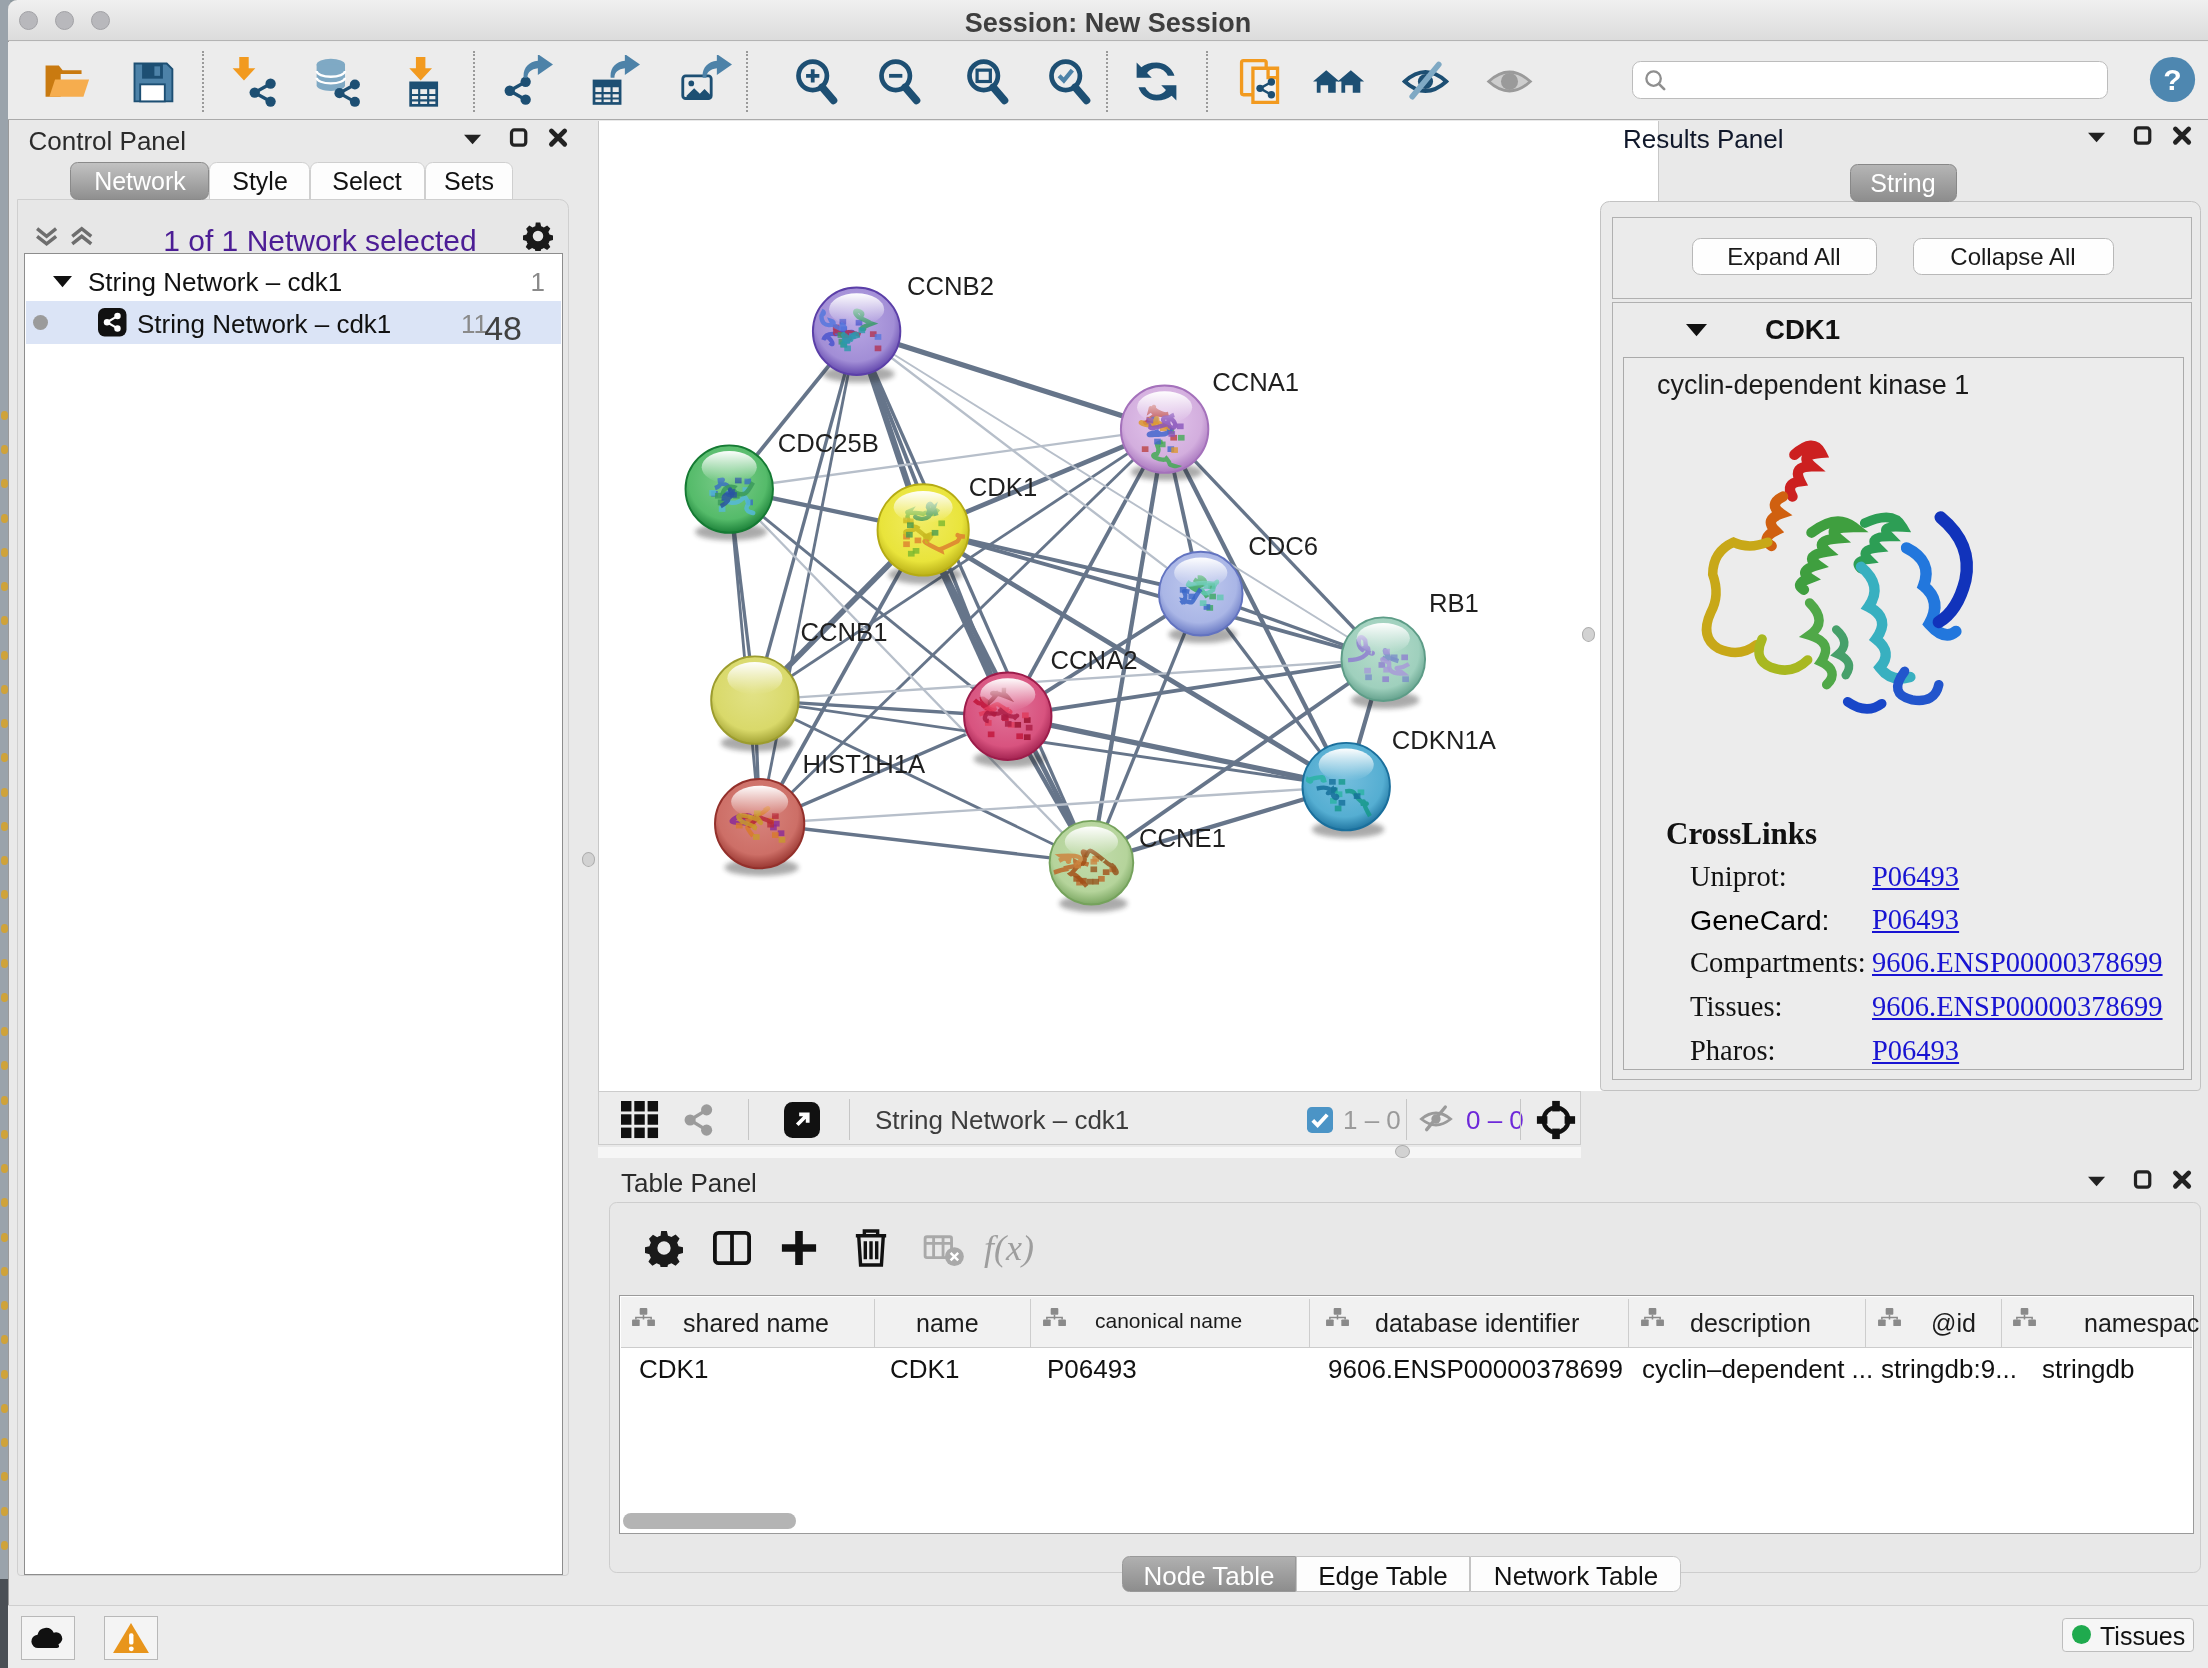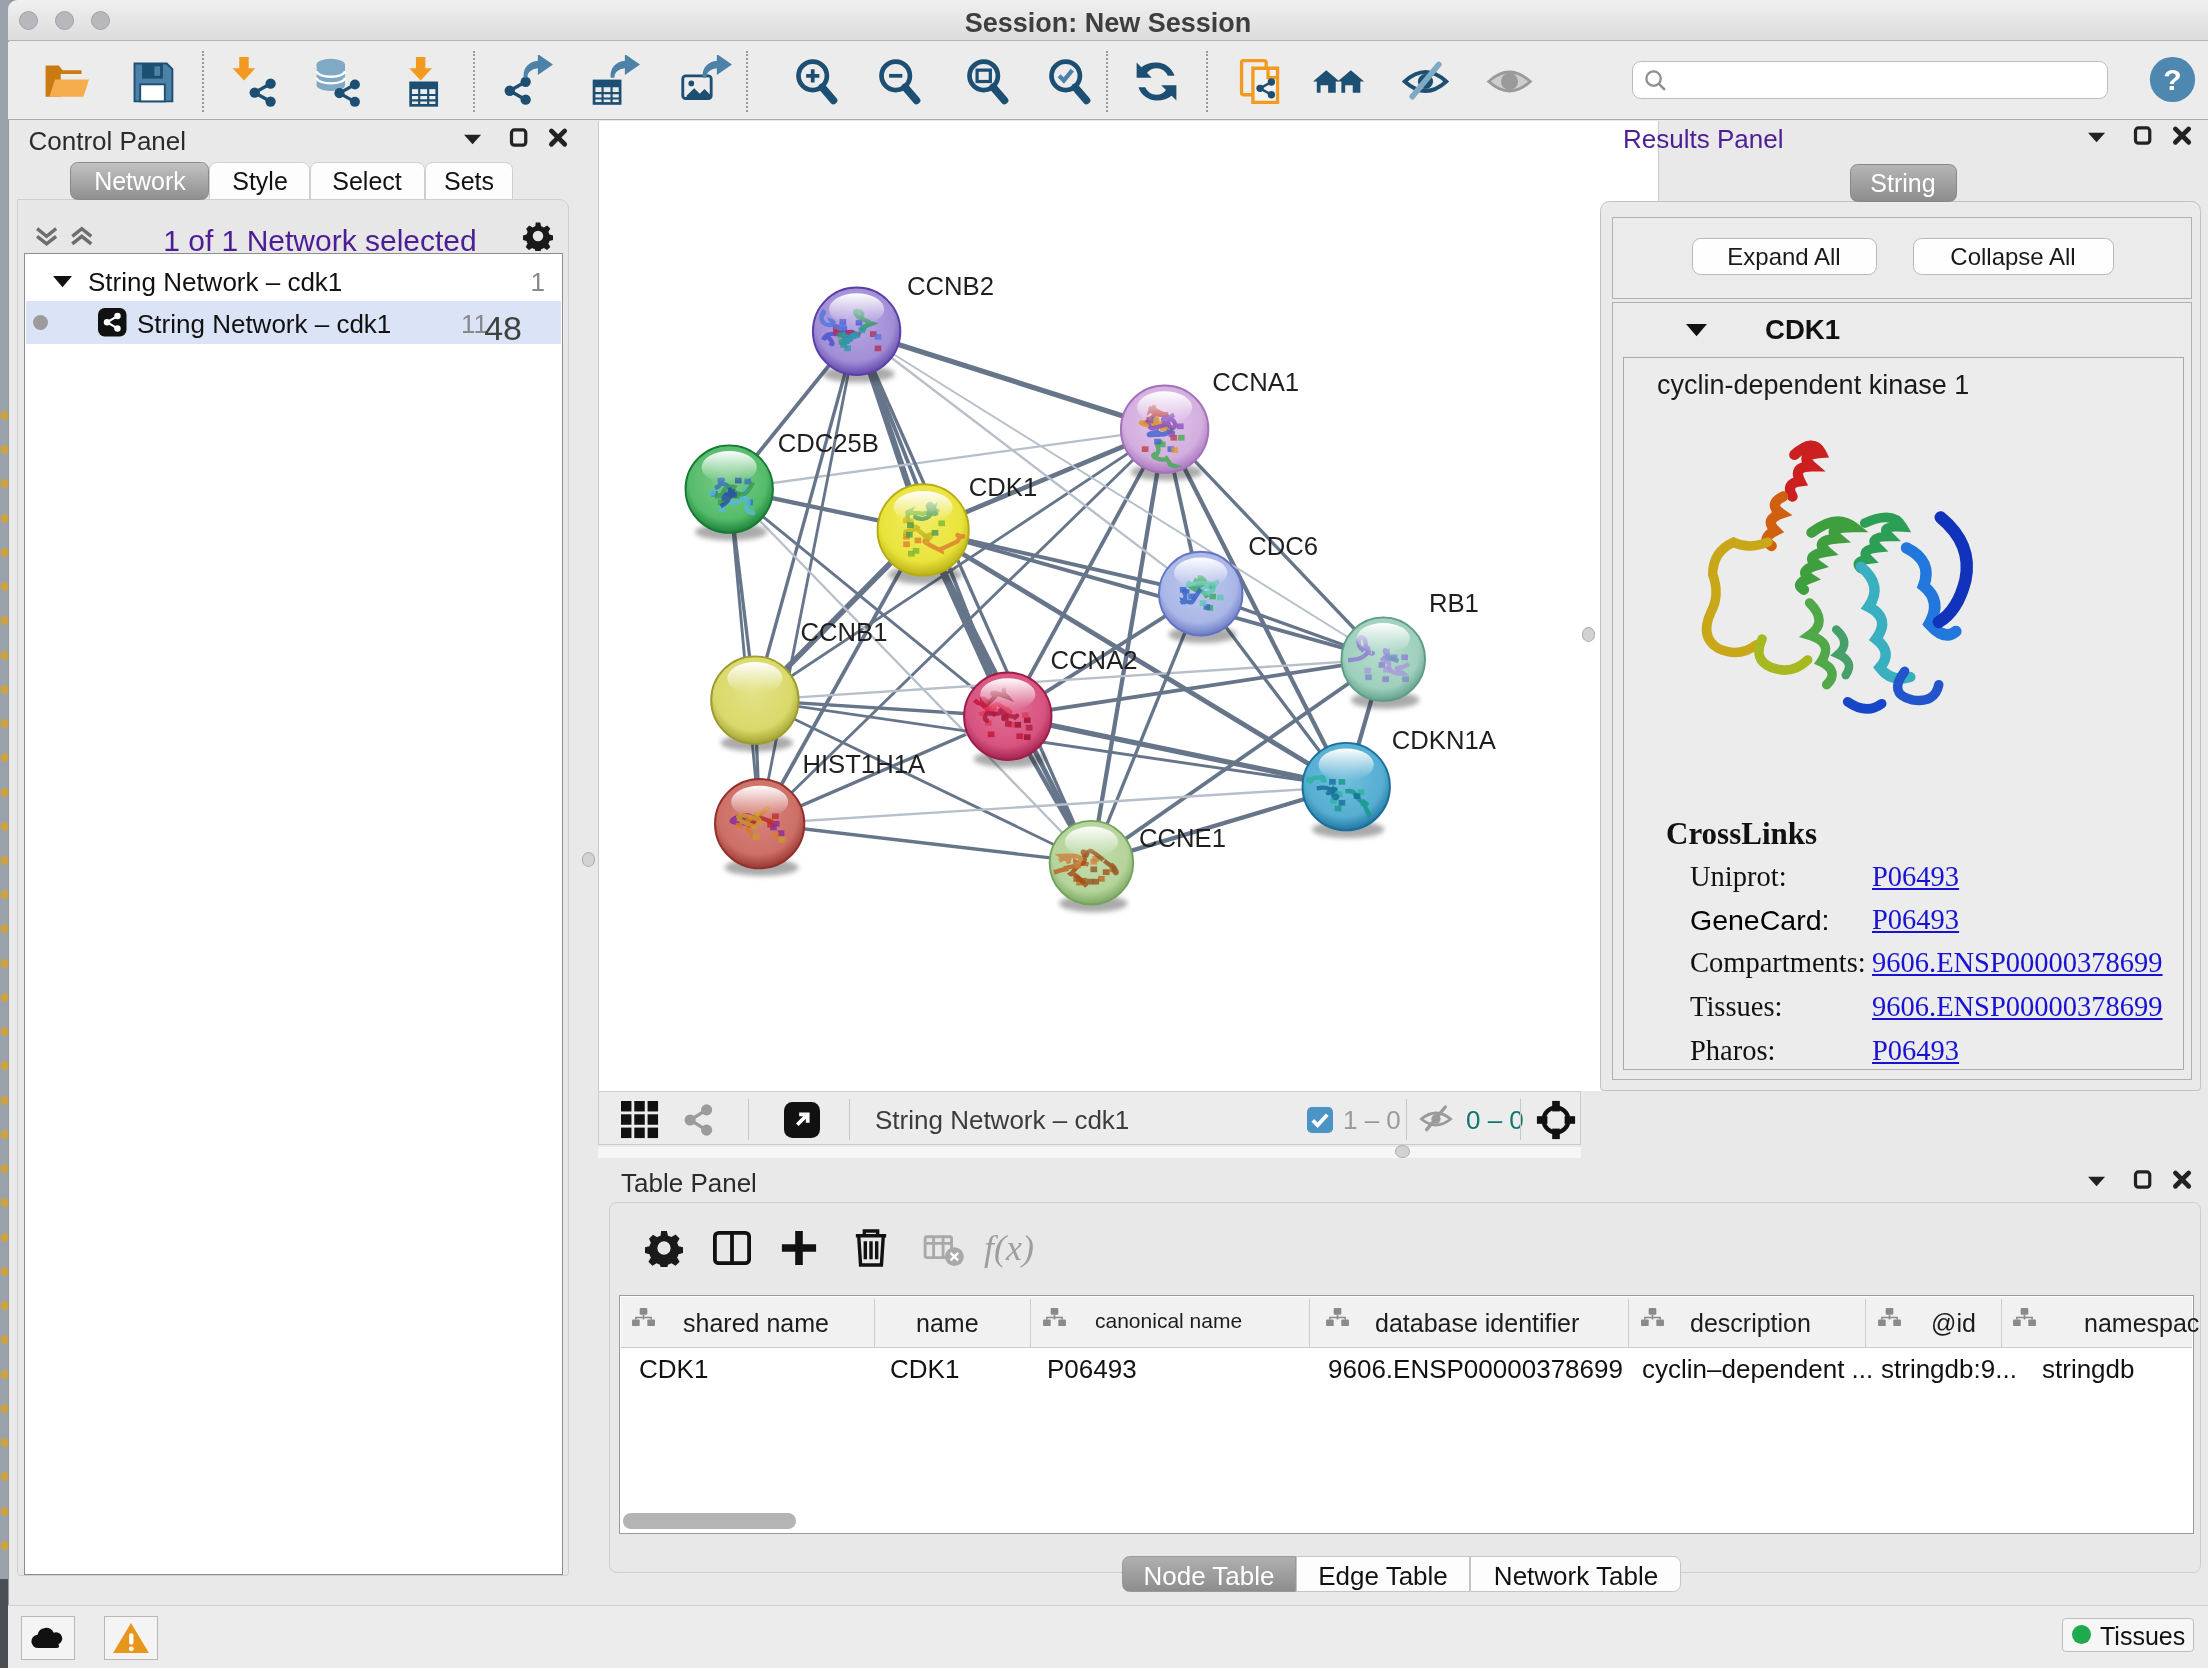--- a/index.html
+++ b/index.html
@@ -655,38 +655,38 @@
   <div class="abs" style="left:708px;top:15px;width:26px;height:26px;background:#4b94c6;border-radius:4.8px"><svg width="26" height="26" viewBox="0 0 27 27">
         <path d="M6 14 l5 5 10 -11" stroke="#fff" stroke-width="4" fill="none"></path>
       </svg></div>
   <div class="txt" style="left:744px;top:13.3px;font-size:26px;color:#9a9a9a">1 – 0</div>
   <div class="abs" style="left:807px;top:6.7px;height:41px;border-left:1.9px solid #c6c6c6"></div>
   <svg width="38" height="32" viewBox="0 0 56 48" style="position:absolute;left:818px;top:11.4px">
       <path d="M6 24 q22 -18 44 0 q-22 18 -44 0 z" fill="none" stroke="#9a9a9a" stroke-width="4"></path>
       <circle cx="28" cy="24" r="7" fill="#9a9a9a"></circle>
       <path d="M14 40 L42 6" stroke="#9a9a9a" stroke-width="5" stroke-linecap="round"></path>
     </svg>
-  <div class="txt" style="left:867px;top:13.3px;font-size:26px;color:#0f766e">0 – 0</div>
+  <div class="txt" style="left:867px;top:13.3px;font-size:26px;color:#6d28d9">0 – 0</div>
   <div class="abs" style="left:921px;top:6.7px;height:41px;border-left:1.9px solid #c6c6c6"></div>
   <svg width="42" height="42" viewBox="0 0 44 44" style="position:absolute;left:936px;top:6.7px">
       <circle cx="22" cy="22" r="13" fill="none" stroke="#111" stroke-width="4.5"></circle>
       <g fill="#111">
         <rect x="18" y="2" width="8" height="11"></rect>
         <rect x="18" y="31" width="8" height="11"></rect>
         <rect x="2" y="18" width="11" height="8"></rect>
         <rect x="31" y="18" width="11" height="8"></rect>
       </g>
     </svg>
 </div>
 <div class="abs" style="left:598px;top:1147px;width:983px;height:11.4px;background:#f6f6f6"></div>
 <div class="abs" style="left:1395px;top:1145px;width:15px;height:13.3px;border-radius:50%;background:#d2d2d2;border:1px solid #adadad"></div>
 <div class="abs" style="left:1582px;top:627px;width:13.3px;height:15px;border-radius:50%;background:#d2d2d2;border:1px solid #adadad"></div>
 <div class="abs" style="left:582px;top:852px;width:13.3px;height:15px;border-radius:50%;background:#d2d2d2;border:1px solid #adadad"></div>
 
-<div class="txt" style="left:1623px;top:124px;font-size:26px;color:#4c1d95">Results Panel</div>
+<div class="txt" style="left:1623px;top:124px;font-size:26px;color:#0f172a">Results Panel</div>
 
     <svg width="114" height="23" viewBox="0 0 120 24" style="position:absolute;left:2088px;top:125px">
       <path d="M0 8 l18 0 -9 10 z" fill="#222"></path>
       <rect x="50" y="3" width="15" height="16" rx="3" fill="none" stroke="#222" stroke-width="3.4"></rect>
       <path d="M92 4 L106 18 M106 4 L92 18" stroke="#222" stroke-width="5" stroke-linecap="round"></path>
     </svg>
 <div class="abs" style="left:1850px;top:164px;width:107px;height:38px;background:linear-gradient(#b5b5b5,#8d8d8d);border:1px solid #888;border-radius:7.6px;z-index:2"></div>
 <div class="txt" style="left:1903px;top:169px;transform:translateX(-50%);font-size:25px;color:#fff;z-index:3">String</div>
 <div class="abs" style="left:1600px;top:201px;width:601px;height:890px;background:#eaeaea;border:1px solid #c2c2c2;border-radius:9.5px 9.5px 3.8px 3.8px"></div>
 <div class="abs" style="left:1612px;top:217px;width:580px;height:82px;background:#ebebeb;border:1.9px solid #b0b0b0"></div>

